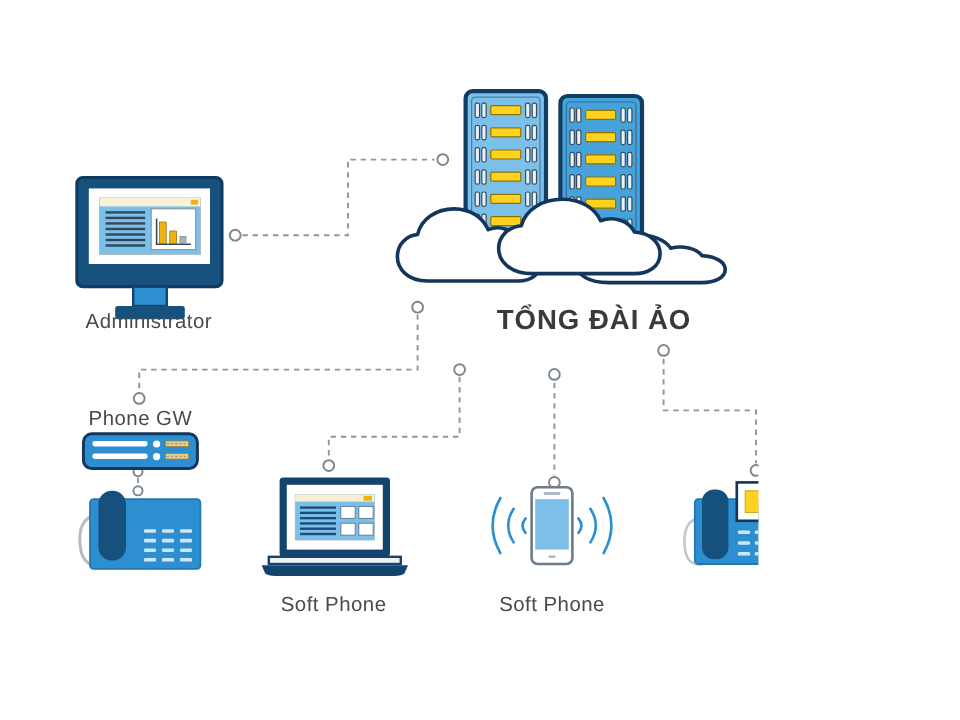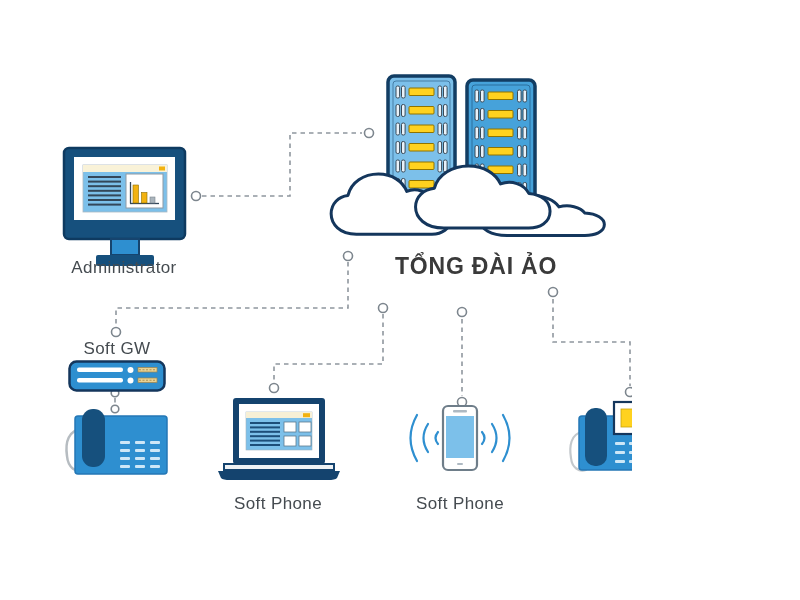--- a/index.html
+++ b/index.html
@@ -7,21 +7,21 @@
     position:relative;width:632px;height:600px;background:#ffffff;
     font-family:"Liberation Sans","DejaVu Sans",sans-serif;overflow:hidden;
   }
   .overlay{position:absolute;left:0;top:0;z-index:1;}
   .node{position:absolute;z-index:2;}
   .node-label{
     position:absolute;z-index:3;text-align:center;
     font-size:17px;color:#454b50;letter-spacing:.4px;font-weight:500;
   }
   .diagram-title{
-    position:absolute;z-index:3;
+    position:absolute;z-index:3;text-align:center;
     font-size:23px;font-weight:700;color:#3a3a3a;letter-spacing:.8px;
   }
   svg{display:block;}
 </style>
 </head>
 <body>
 
 <div class="canvas">
 
   <svg class="overlay" width="800" height="600">
@@ -159,21 +159,21 @@
       </g>
       <g fill="#ffffff" stroke="#14365c" stroke-width="3" stroke-linejoin="round">
         <path vector-effect="non-scaling-stroke" transform="translate(2,100) scale(1.05,1.02)" d="M27,61 C11,61 3,51 3,41 C3,31 10,24 19,23 C22,10 34,2 48,2 C61,2 71,9 75,19 C84,15 95,19 99,28 C110,29 117,36 117,45 C117,56 108,61 99,61 Z"></path>
         <path vector-effect="non-scaling-stroke" transform="translate(152,122) scale(1.08,0.68)" d="M27,61 C11,61 3,51 3,41 C3,31 10,24 19,23 C22,10 34,2 48,2 C61,2 71,9 75,19 C84,15 95,19 99,28 C110,29 117,36 117,45 C117,56 108,61 99,61 Z"></path>
         <path vector-effect="non-scaling-stroke" transform="translate(86,92) scale(1.18,1.05)" d="M27,61 C11,61 3,51 3,41 C3,31 10,24 19,23 C22,10 34,2 48,2 C61,2 71,9 75,19 C84,15 95,19 99,28 C110,29 117,36 117,45 C117,56 108,61 99,61 Z"></path>
       </g>
     </svg>
   </div>
   <div class="diagram-title" style="left:395px;top:253px;width:200px;">TỔNG ĐÀI ẢO</div>
 
-  <div class="node-label" style="left:66px;top:339px;width:102px;">Soft GW</div>
+  <div class="node-label" style="left:66px;top:339px;width:102px;">Phone GW</div>
   <div class="node" style="left:68px;top:360px;">
     <svg width="98" height="32" viewBox="0 0 98 32">
       <rect x="1.5" y="1.5" width="95" height="29" rx="7" fill="#2e8fd0" stroke="#14365c" stroke-width="2.5"></rect>
       <rect x="9" y="7.5" width="46" height="4.5" rx="2" fill="#ffffff"></rect>
       <rect x="9" y="18" width="46" height="4.5" rx="2" fill="#ffffff"></rect>
       <circle cx="62.5" cy="10" r="3" fill="#ffffff"></circle>
       <circle cx="62.5" cy="20.5" r="3" fill="#ffffff"></circle>
       <g>
         <rect x="70" y="7.5" width="19" height="4.5" fill="#e7d193" stroke="#a08449" stroke-width="0.7"></rect>
         <line x1="71" y1="9.75" x2="88" y2="9.75" stroke="#a08449" stroke-width="0.8" stroke-dasharray="2,1.5"></line>

